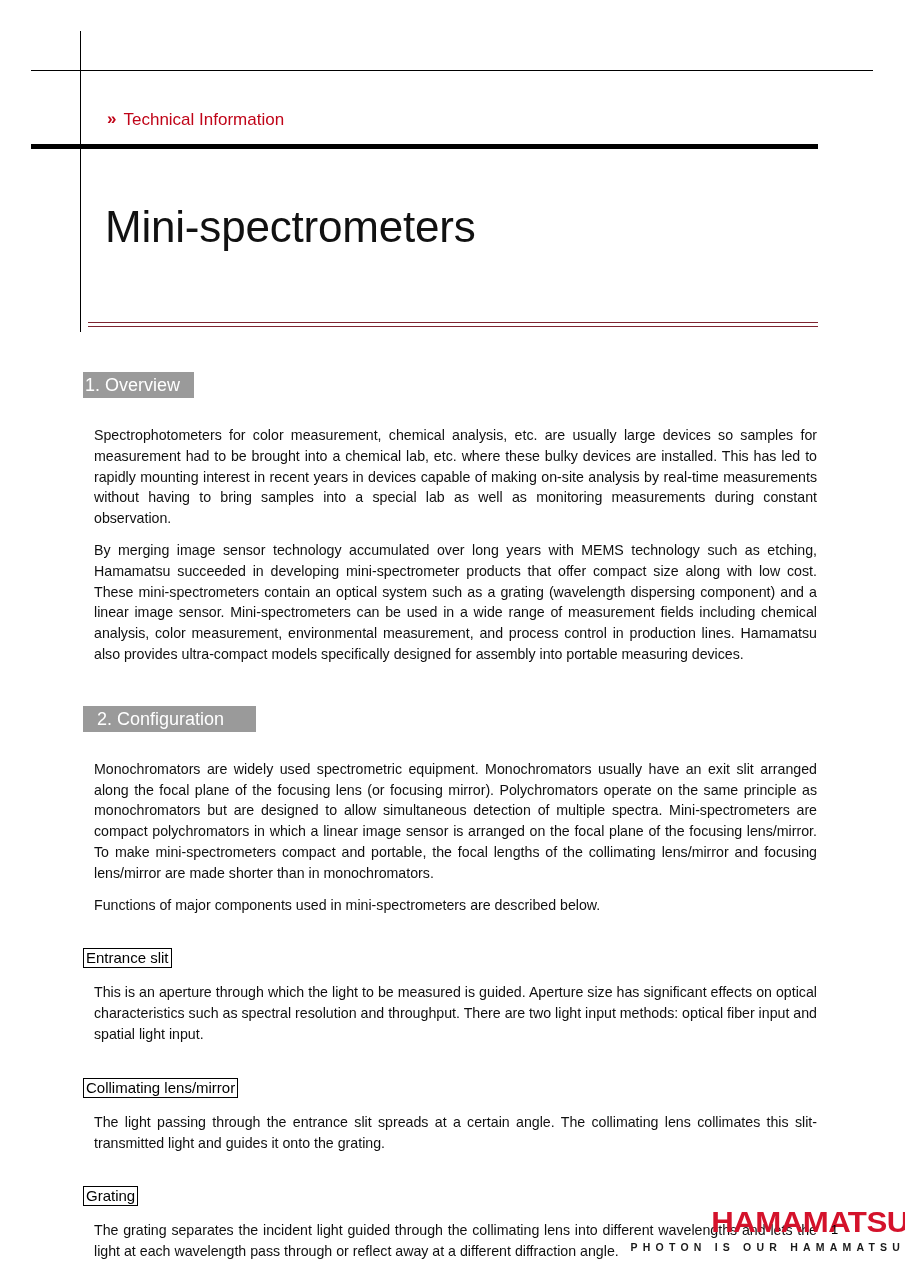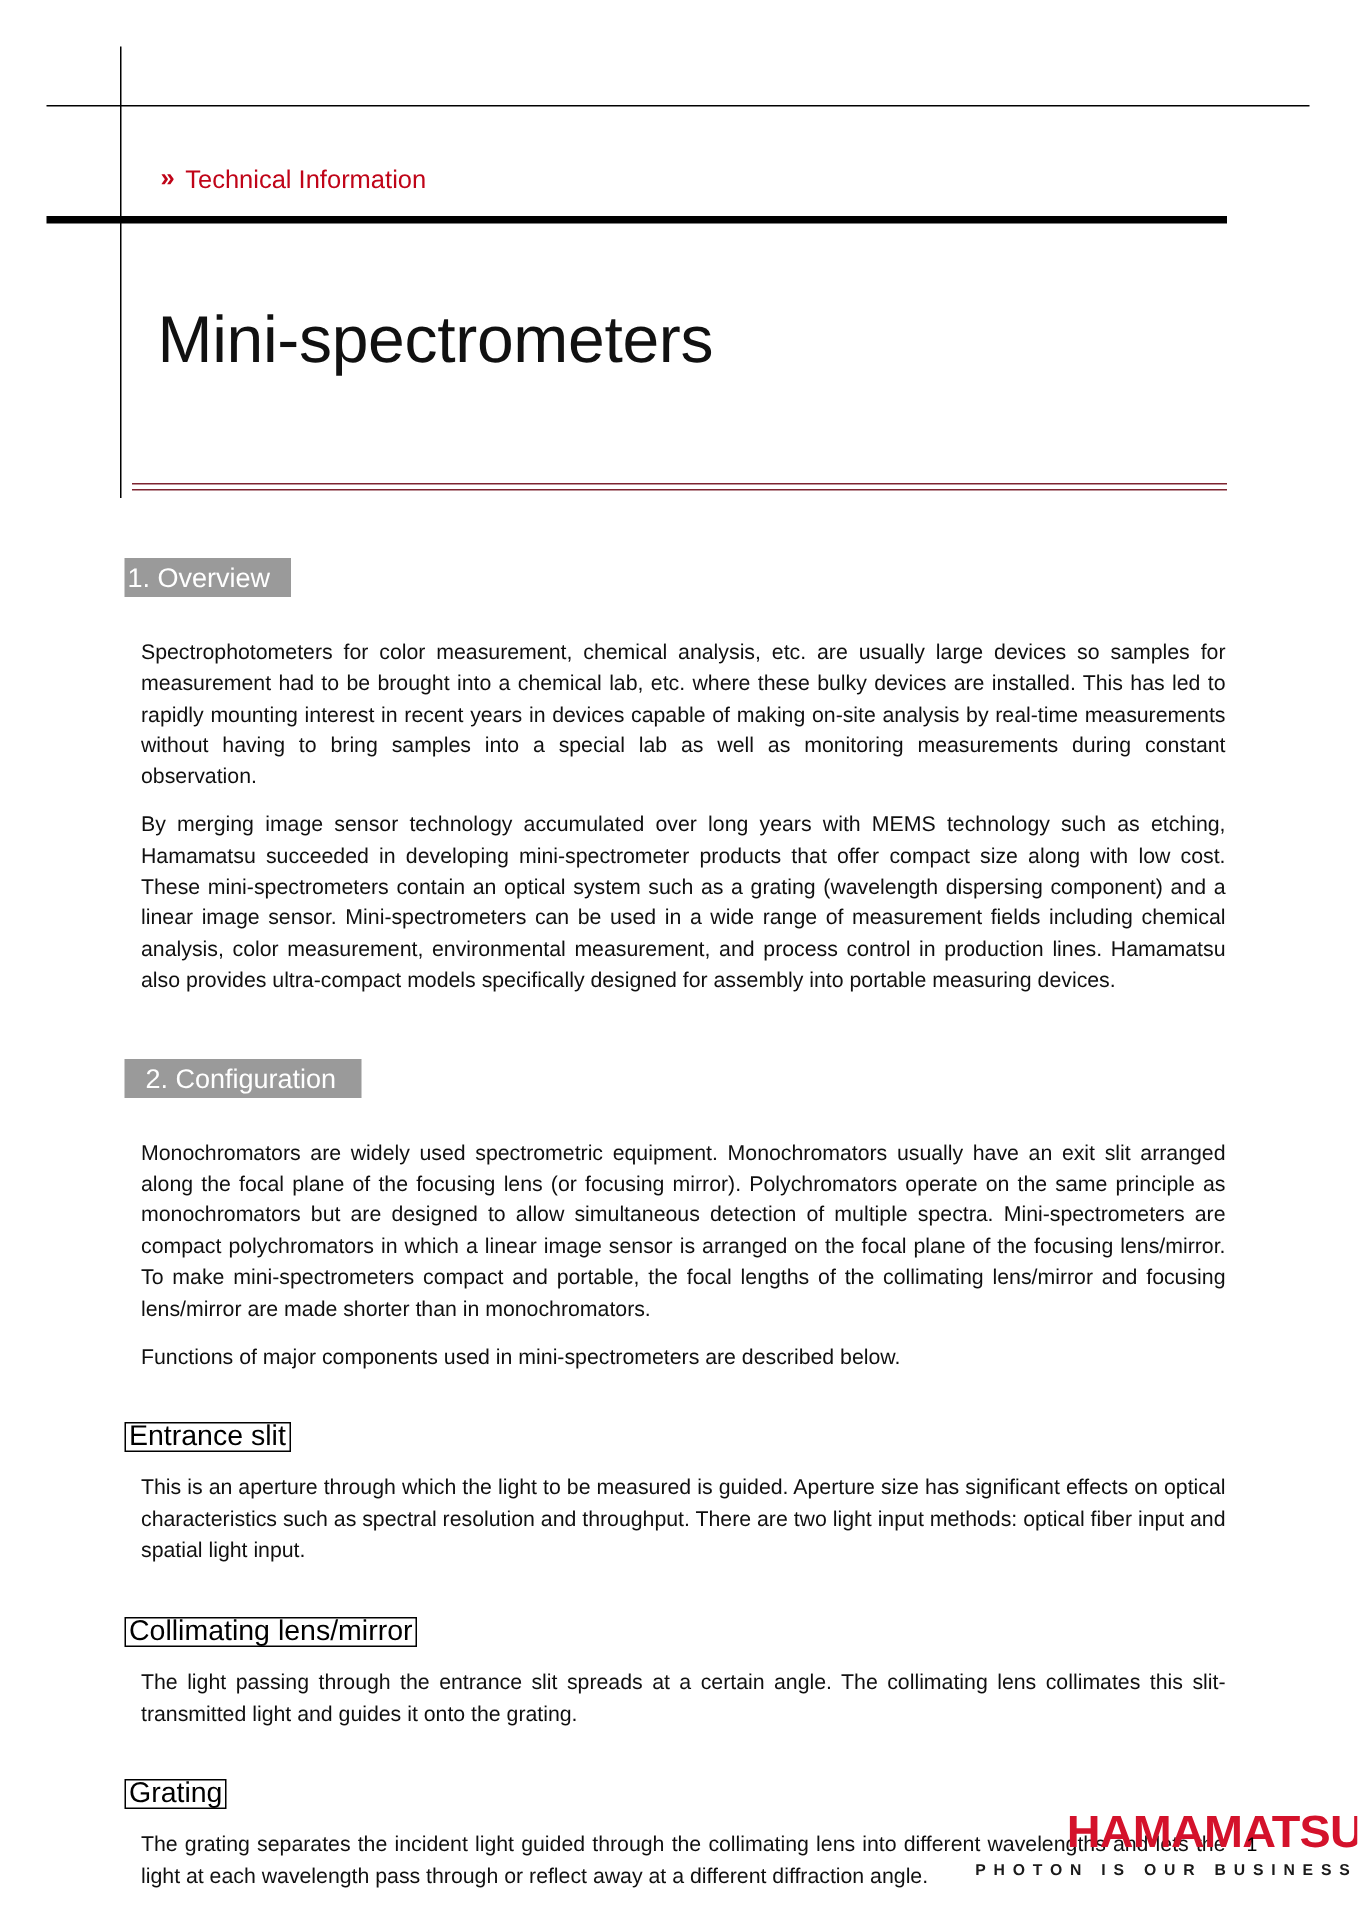--- a/index.html
+++ b/index.html
@@ -108,38 +108,38 @@
     background: #9a9a9a;
     color: #ffffff;
     font-size: 18px;
     line-height: 26px;
     padding: 0 14px 0 2px;
     margin: 0;
     white-space: nowrap;
   }
   .section-banner.indented {
     padding-left: 14px;
-    padding-right: 17px;
+    padding-right: 32px;
   }
 
   .body-block {
     font-size: 14.2px;
     line-height: 20.8px;
     text-align: justify;
     color: #101010;
     margin: 11px;
   }
   .body-block.p-gap {
     margin-top: 0;
   }
 
   .sub-head {
     display: inline-block;
     border: 1px solid #000000;
-    font-size: 19px;
+    font-size: 15px;
     line-height: 16px;
     padding: 1px 2px 1px 2px;
     color: #000000;
     white-space: nowrap;
   }
 
   .spacer-16 { height: 16px; }
   .spacer-22 { height: 22px; }
   .spacer-30 { height: 30px; }
   .spacer-3  { height: 3px; }
@@ -244,18 +244,18 @@
         <div class="sub-head">Grating</div>
         <div class="spacer-3"></div>
         <p class="body-block">The grating separates the incident light guided through the collimating lens into different wavelengths and lets the light at each wavelength pass through or reflect away at a different diffraction angle.</p>
       </div>
     </div>
 
   </div>
 
   <div class="footer-logo">
     <div class="logo-word">HAMAMATSU</div>
-    <div class="logo-tag">PHOTON IS OUR BUSINESS</div>
+    <div class="logo-tag">PHOTON IS OUR HAMAMATSU</div>
   </div>
 
   <div class="page-number">1</div>
 
 </div>
 
 </body></html>

